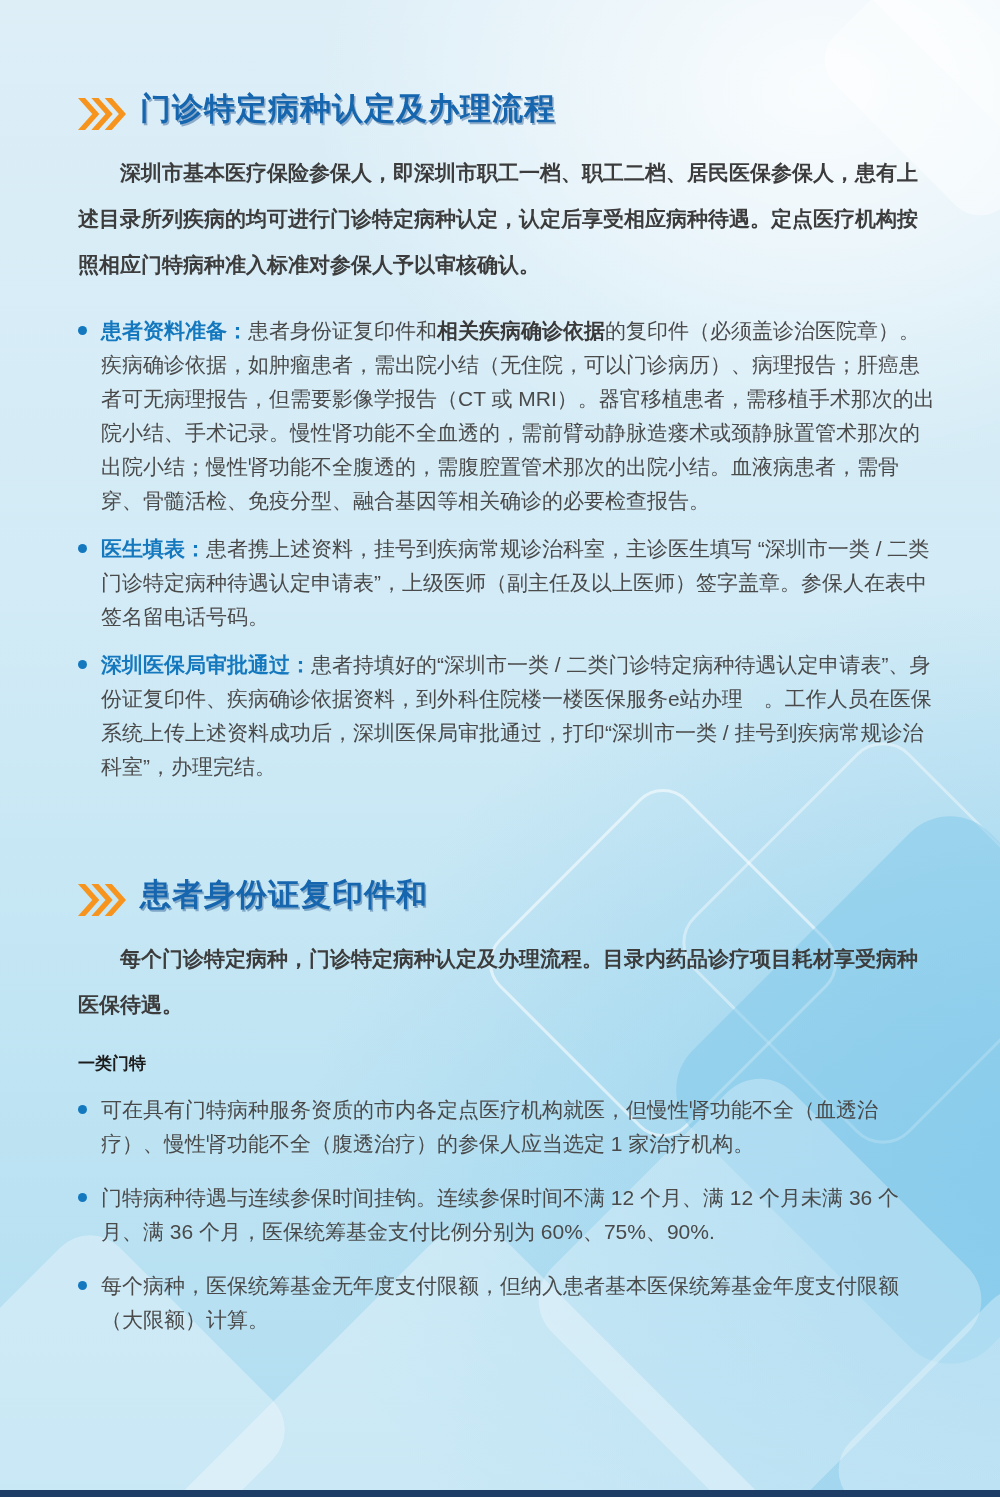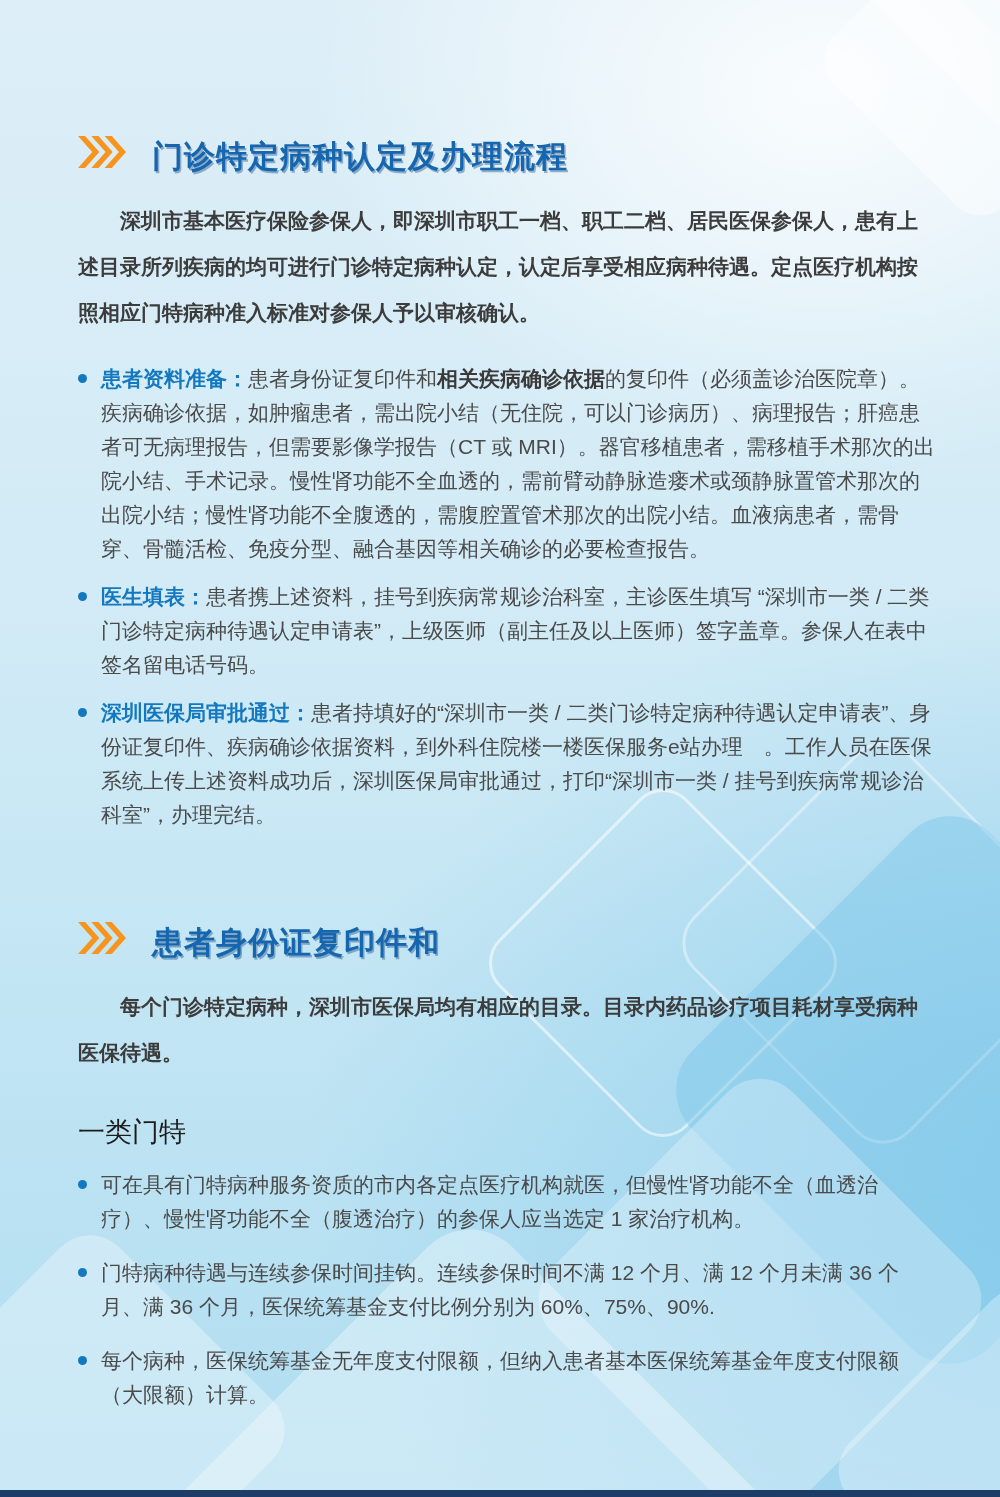--- a/index.html
+++ b/index.html
@@ -17,32 +17,32 @@
   .d-line-a{left:530px;top:830px;width:260px;height:260px;border-radius:34px;border:3px solid rgba(255,255,255,.55);}
   .d-line-b{left:730px;top:790px;width:300px;height:300px;border-radius:38px;border:3px solid rgba(255,255,255,.4);}
   .d-white-a{left:590px;top:1130px;width:340px;height:340px;border-radius:46px;background:rgba(255,255,255,.28);}
   .d-white-b{left:860px;top:-60px;width:240px;height:240px;border-radius:34px;background:rgba(255,255,255,.45);}
   .d-band{left:700px;top:10px;width:520px;height:64px;border-radius:32px;background:rgba(255,255,255,.38);}
   .d-white-c{left:-60px;top:1280px;width:300px;height:300px;border-radius:42px;background:rgba(255,255,255,.32);}
   .d-white-d{left:240px;top:1300px;width:460px;height:460px;border-radius:60px;background:rgba(255,255,255,.33);}
   .d-white-e{left:880px;top:1330px;width:280px;height:280px;border-radius:40px;background:rgba(255,255,255,.3);}
 
   .content{position:relative;z-index:2;padding:88px 62px 0 78px;}
-  .sec-header{display:flex;align-items:flex-start;gap:26px;margin-top:48px;}
+  .sec-header{display:flex;align-items:flex-end;gap:14px;}
   .chevron-wrap{flex:0 0 auto;display:flex;align-items:center;}
   .sec-title{margin:0;font-size:31px;font-weight:bold;color:#1566ae;letter-spacing:1px;
     text-shadow:1.5px 2px 0 rgba(23,70,130,.4);}
   .intro{margin:20px 0 0;font-size:21px;line-height:46px;font-weight:bold;color:#3c3c3c;text-indent:2em;}
   .blist{list-style:none;margin:26px 0 0;padding:0;}
   .blist li{position:relative;padding-left:23px;font-size:21px;line-height:34px;color:#4a4a4a;margin-bottom:14px;}
   .dot{position:absolute;left:0;top:12px;width:9px;height:9px;border-radius:50%;background:#1478bf;}
   .blabel{color:#1478bf;font-weight:bold;}
   .bbold{font-weight:bold;color:#3a3a3a;}
   .section2{margin-top:90px;}
-  .subhead{margin:38px 0 0;font-size:27px;font-weight:normal;color:#1c1c1c;}
+  .subhead{margin:24px 0 0;font-size:17px;font-weight:bold;color:#1c1c1c;}
   .blist.loose{margin-top:18px;}
   .blist.loose li{margin-bottom:20px;}
   .bottom-bar{position:absolute;left:0;bottom:0;width:100%;height:7px;background:#1d3c66;z-index:3;}
 </style>
 </head>
 <body>
 
 <div class="deco d-band"></div>
 <div class="deco d-white-b"></div>
 <div class="deco d-line-a"></div>
@@ -94,21 +94,21 @@
           <g fill="#F7941E">
             <path d="M0 0h8l16 18-16 18H0l16-18z"></path>
             <path d="M15 0h8l16 18-16 18h-8l16-18z"></path>
             <path d="M30 0h8l16 18-16 18h-8l16-18z"></path>
           </g>
         </svg>
       </span>
       <h1 class="sec-title">患者身份证复印件和</h1>
     </div>
 
-    <p class="intro">每个门诊特定病种，深圳市医保局均有相应的目录。目录内药品诊疗项目耗材享受病种医保待遇。</p>
+    <p class="intro">每个门诊特定病种，门诊特定病种认定及办理流程。目录内药品诊疗项目耗材享受病种医保待遇。</p>
 
     <h2 class="subhead">一类门特</h2>
 
     <ul class="blist loose">
       <li>
         <span class="dot"></span>
         <span>可在具有门特病种服务资质的市内各定点医疗机构就医，但慢性肾功能不全（血透治疗）、慢性肾功能不全（腹透治疗）的参保人应当选定 1 家治疗机构。</span>
       </li>
       <li>
         <span class="dot"></span>

